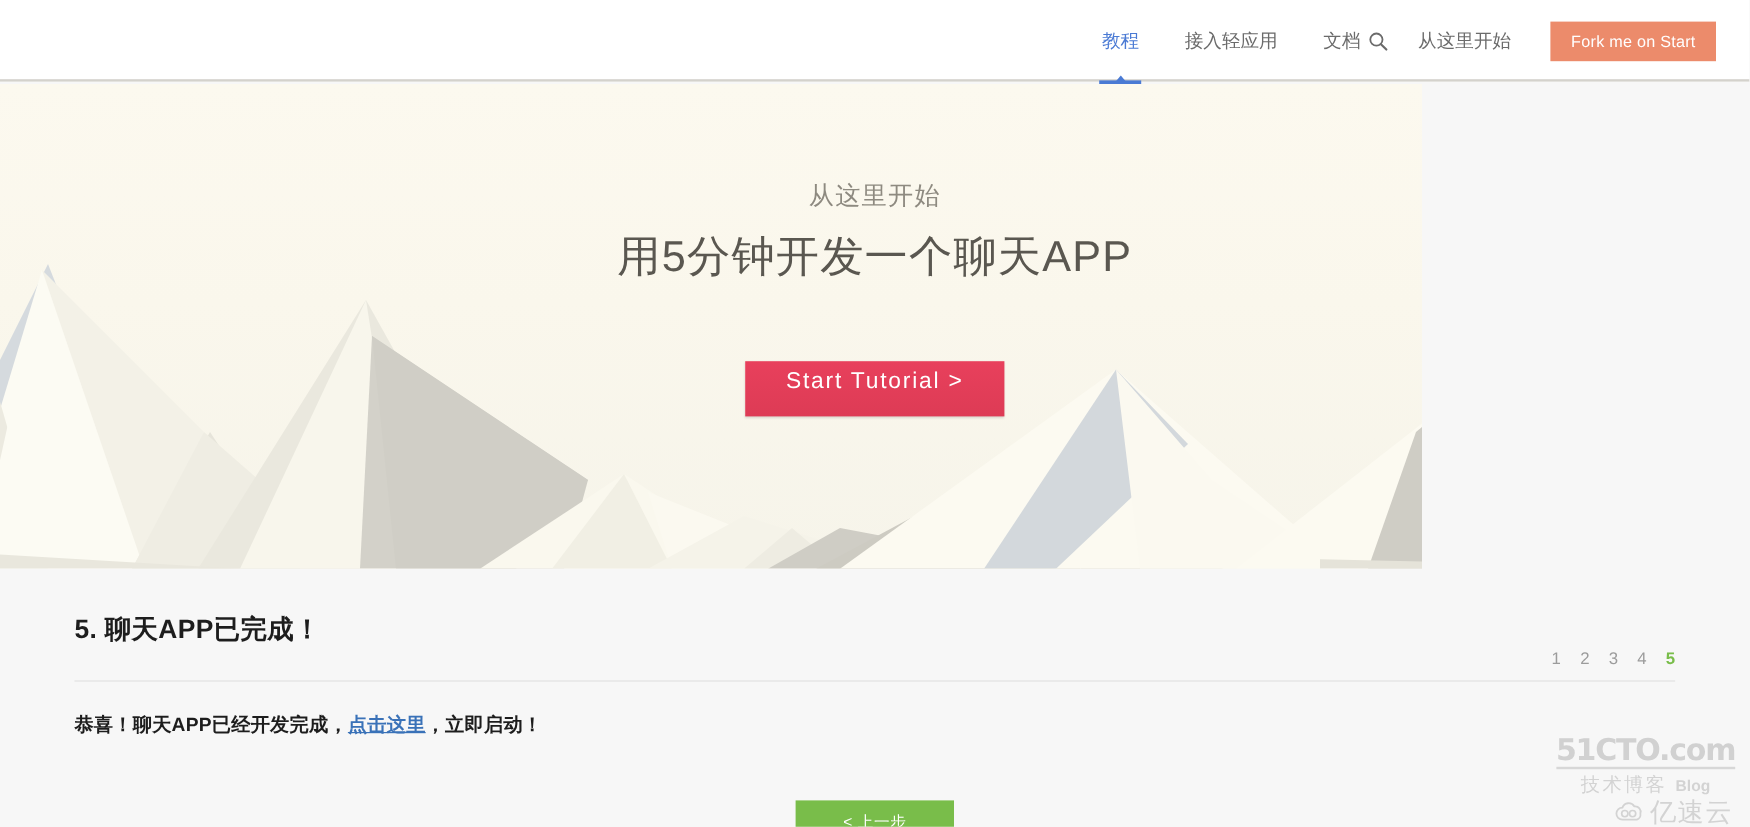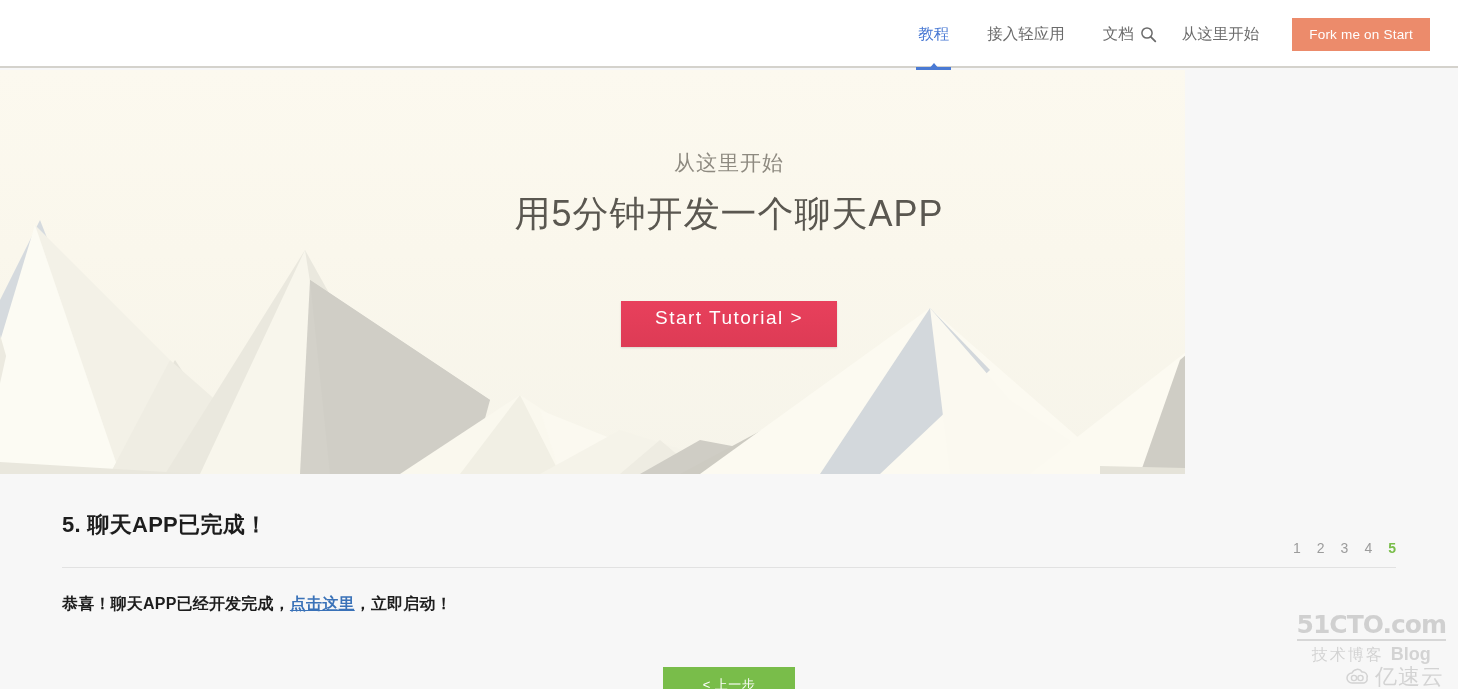--- a/index.html
+++ b/index.html
@@ -221,21 +221,21 @@
     line-height: 1;
     border-bottom: 2px solid #bdbdbd;
     padding-bottom: 2px;
   }
   #wm-51cto-sub {
     display: flex; align-items: baseline; justify-content: center;
     gap: 7px;
     margin-top: 3px;
   }
   #wm-51cto-cn { font-size: 16px; color: #b6b6b6; letter-spacing: 2px; text-align: right; }
-  #wm-51cto-blog { font-size: 18px; font-weight: bold; color: #b6b6b6; }
+  #wm-51cto-blog { font-size: 13px; font-weight: bold; color: #b6b6b6; }
   #watermark-yisuyun {
     position: absolute; right: 14px; top: 662px;
     display: flex; align-items: center; gap: 4px;
     pointer-events: none;
     opacity: .5;
     z-index: 20;
   }
   #wm-ysy-text { font-size: 22px; color: #b0b0b0; letter-spacing: 1px; }
 </style>
 </head>

